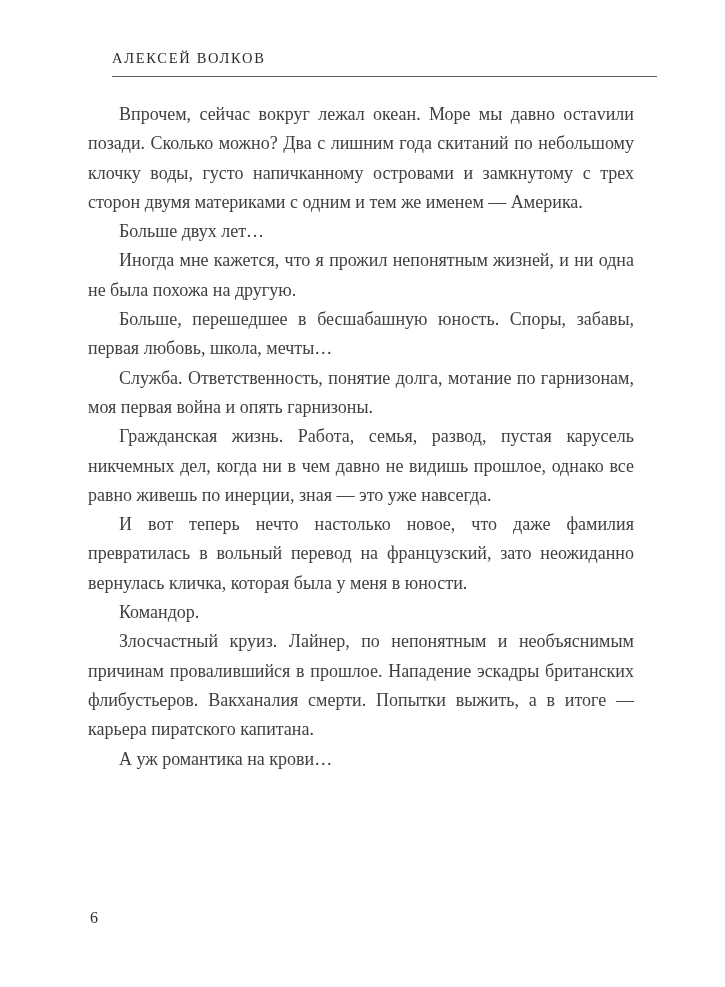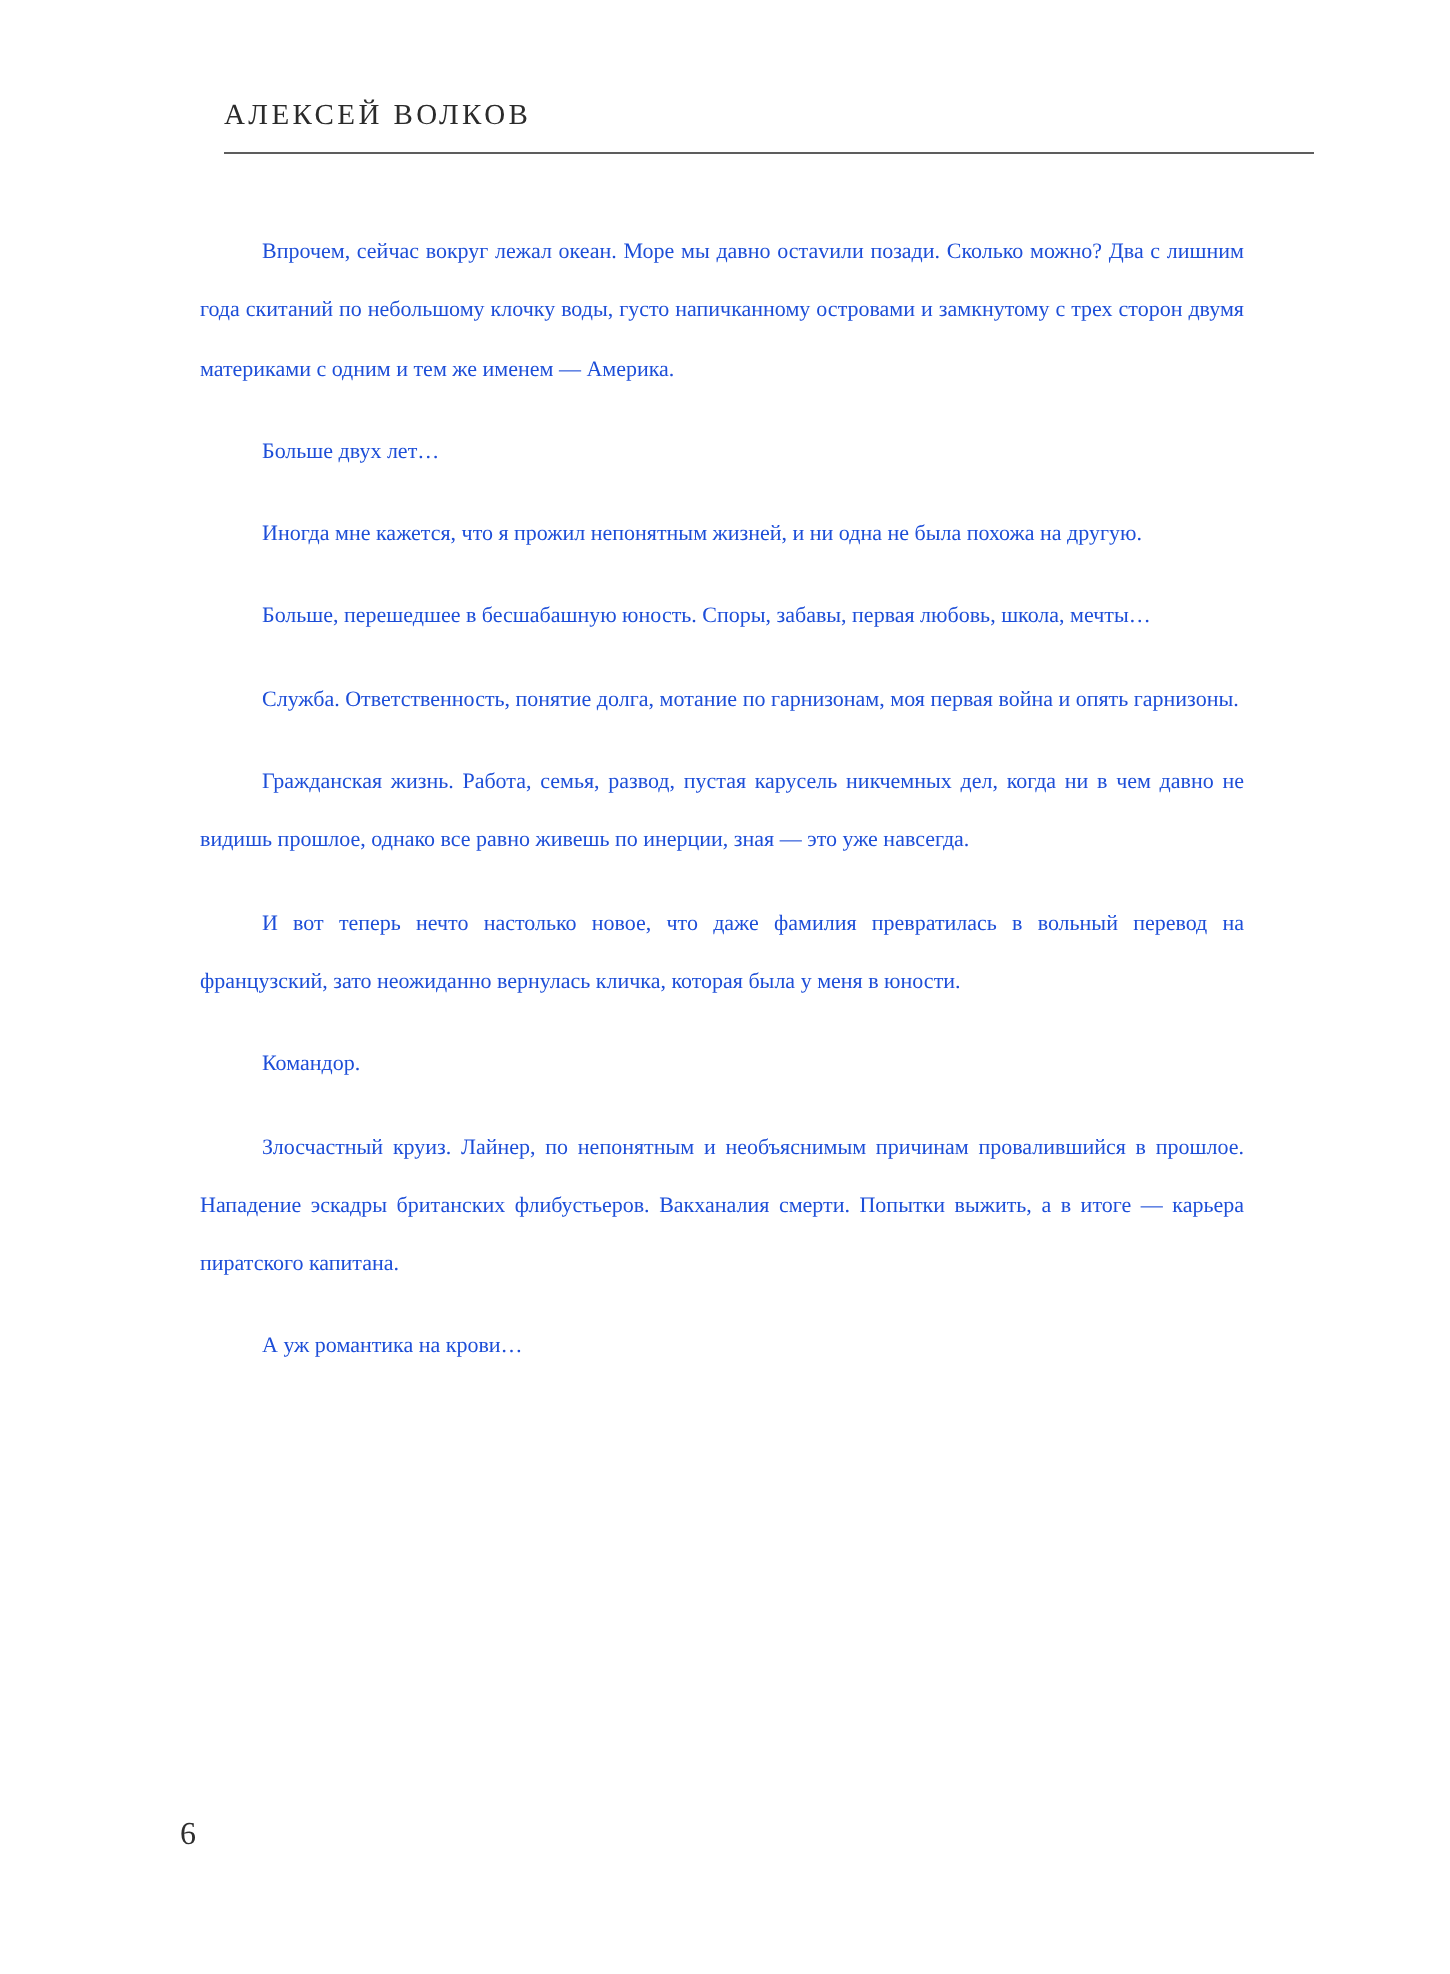--- a/index.html
+++ b/index.html
@@ -40,26 +40,26 @@
     border-top: 1px solid #5d5d5d;
     width: 545px;
   }
   .body-text {
     position: absolute;
     left: 88px;
     top: 100px;
     width: 546px;
   }
   .body-text p {
-    margin: 12px;
-    font-size: 11px;
+    margin: 0;
+    font-size: 18px;
     line-height: 29.3px;
     text-align: justify;
     text-indent: 31px;
-    color: #1d4ed8;
+    color: #404040;
     hyphens: manual;
     -webkit-hyphens: manual;
   }
   .folio {
     position: absolute;
     left: 90px;
     top: 909px;
     font-size: 16px;
     color: #2e2e2e;
   }

